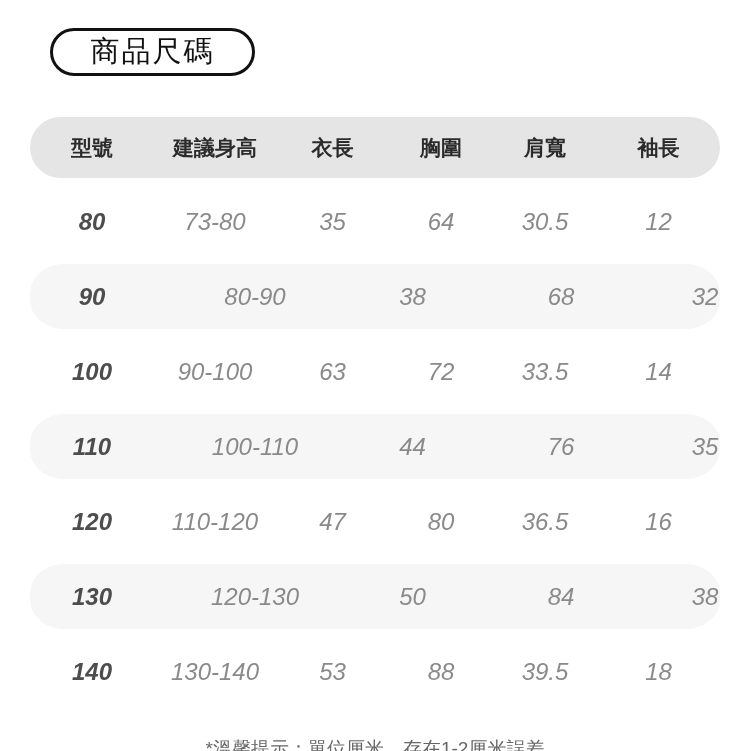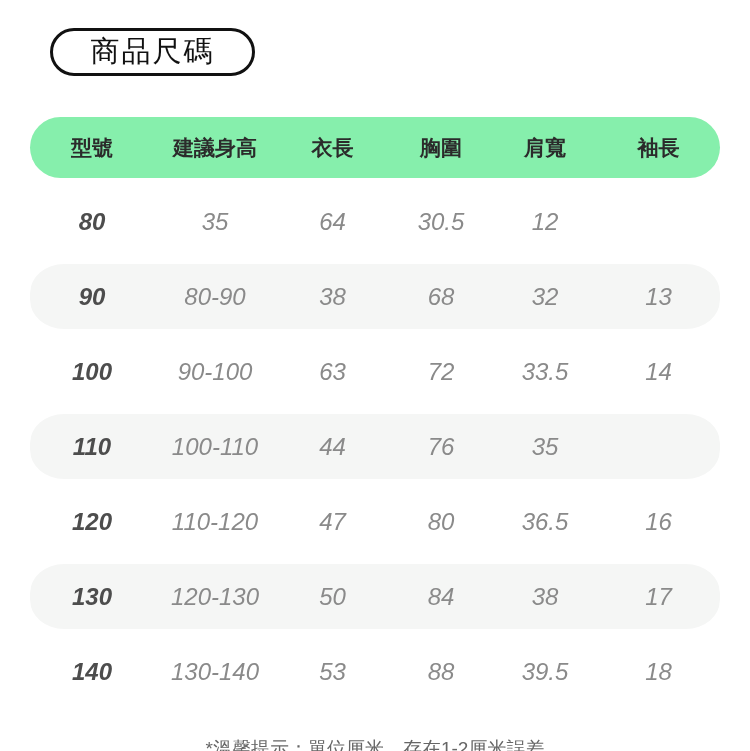--- a/index.html
+++ b/index.html
@@ -42,41 +42,42 @@
     width: 690px;
   }
   .trow {
     display: grid;
     grid-template-columns: 124px 122px 113px 104px 104px 123px;
     align-items: center;
     text-align: center;
   }
   .header-row {
     height: 61px;
-    background: #86efac;
+    background: #e5e5e5;
     border-radius: 31px;
     font-size: 21px;
     font-weight: 700;
     color: #2b2b2b;
   }
   .data-rows { margin-top: 6px; }
   .data-row {
     height: 75px;
     box-sizing: border-box;
     font-size: 24px;
     font-weight: 400;
     color: #8a8a8a;
     font-style: italic;
   }
   .data-row.shaded {
     background: #f5f6f5;
     background-clip: padding-box;
     border-top: 5px solid transparent;
     border-bottom: 5px solid transparent;
     border-radius: 34px;
+    gap: 40px;
   }
   .data-row .model {
     font-weight: 700;
     color: #4d4d4d;
   }
   .footnote {
     position: absolute;
     left: 30px;
     top: 735px;
     width: 690px;
@@ -103,20 +104,21 @@
       <span>衣長</span>
       <span>胸圍</span>
       <span>肩寬</span>
       <span>袖長</span>
     </div>
 
     <div class="data-rows">
 
       <div class="trow data-row">
         <span class="model">80</span>
+        <span>73-80</span>
         <span>35</span>
         <span>64</span>
         <span>30.5</span>
         <span>12</span>
       </div>
 
       <div class="trow data-row shaded">
         <span class="model">90</span>
         <span>80-90</span>
         <span>38</span>

